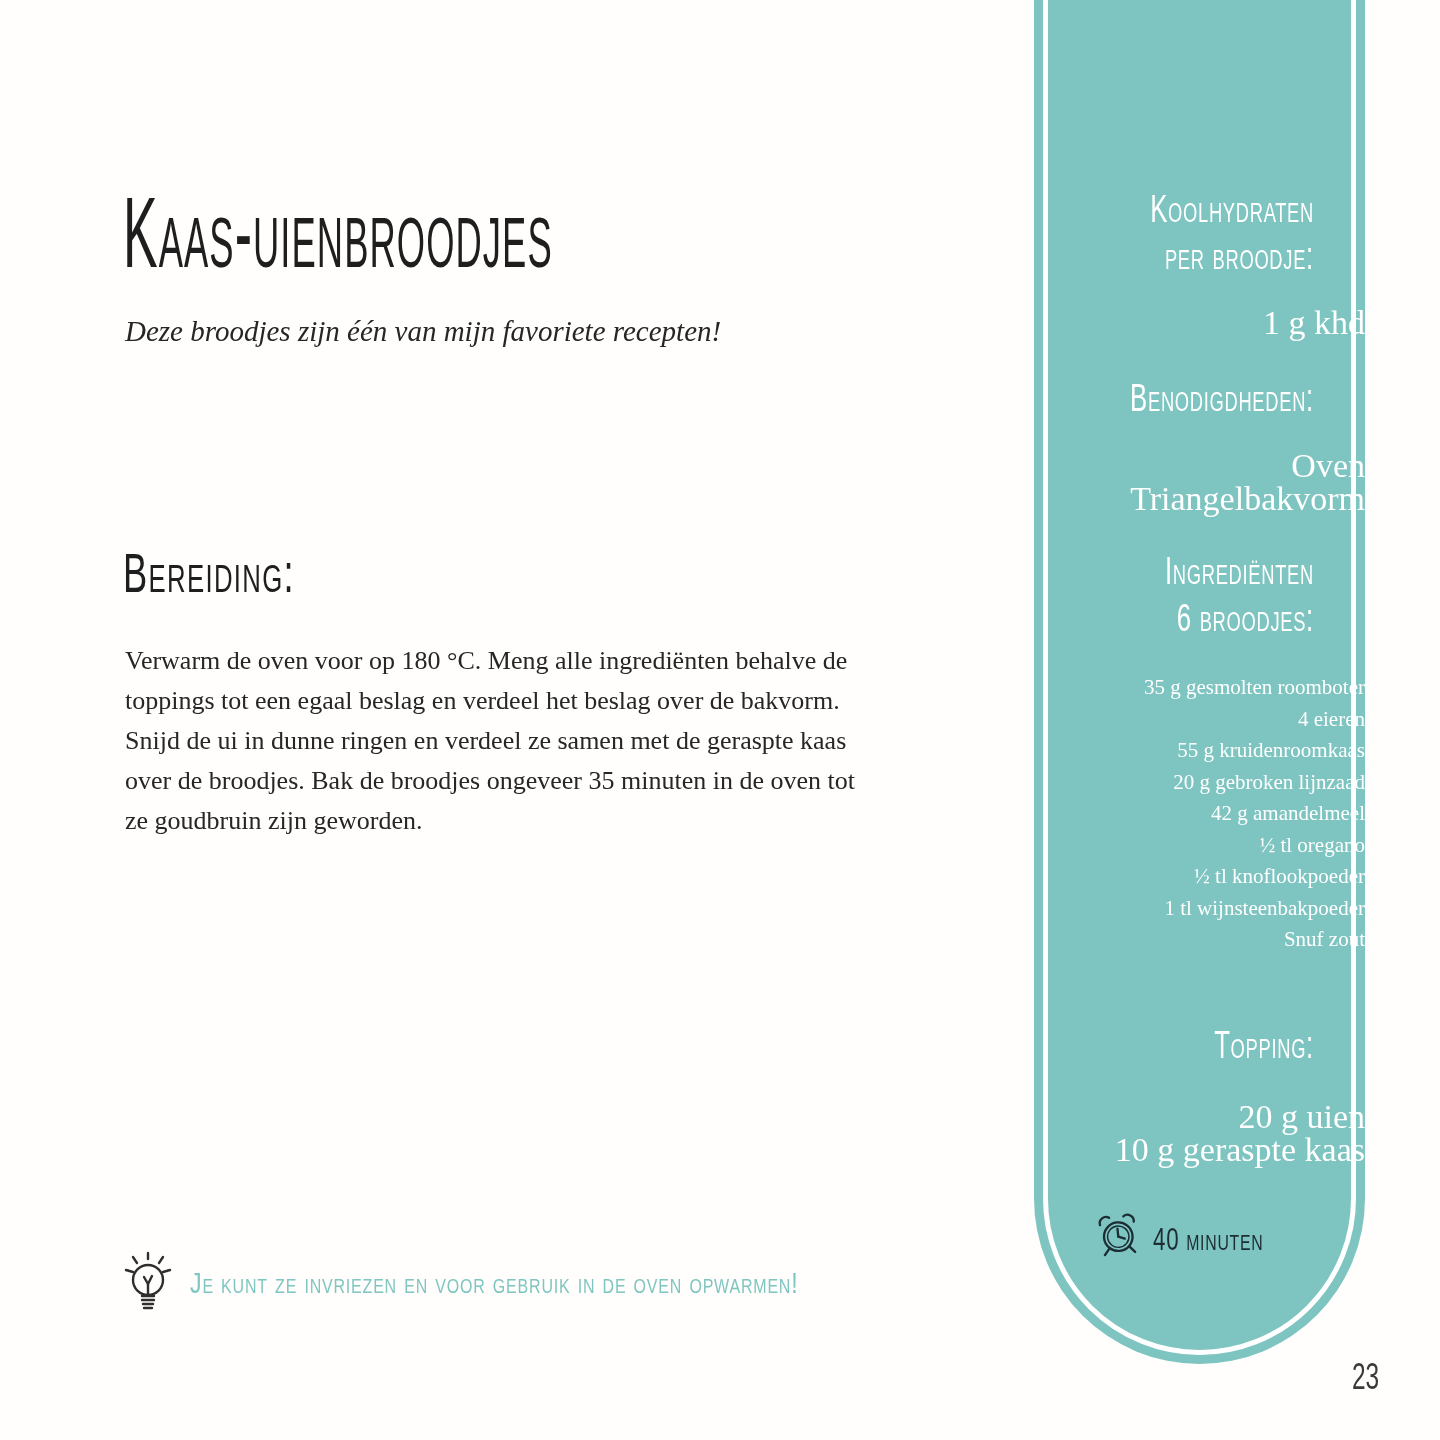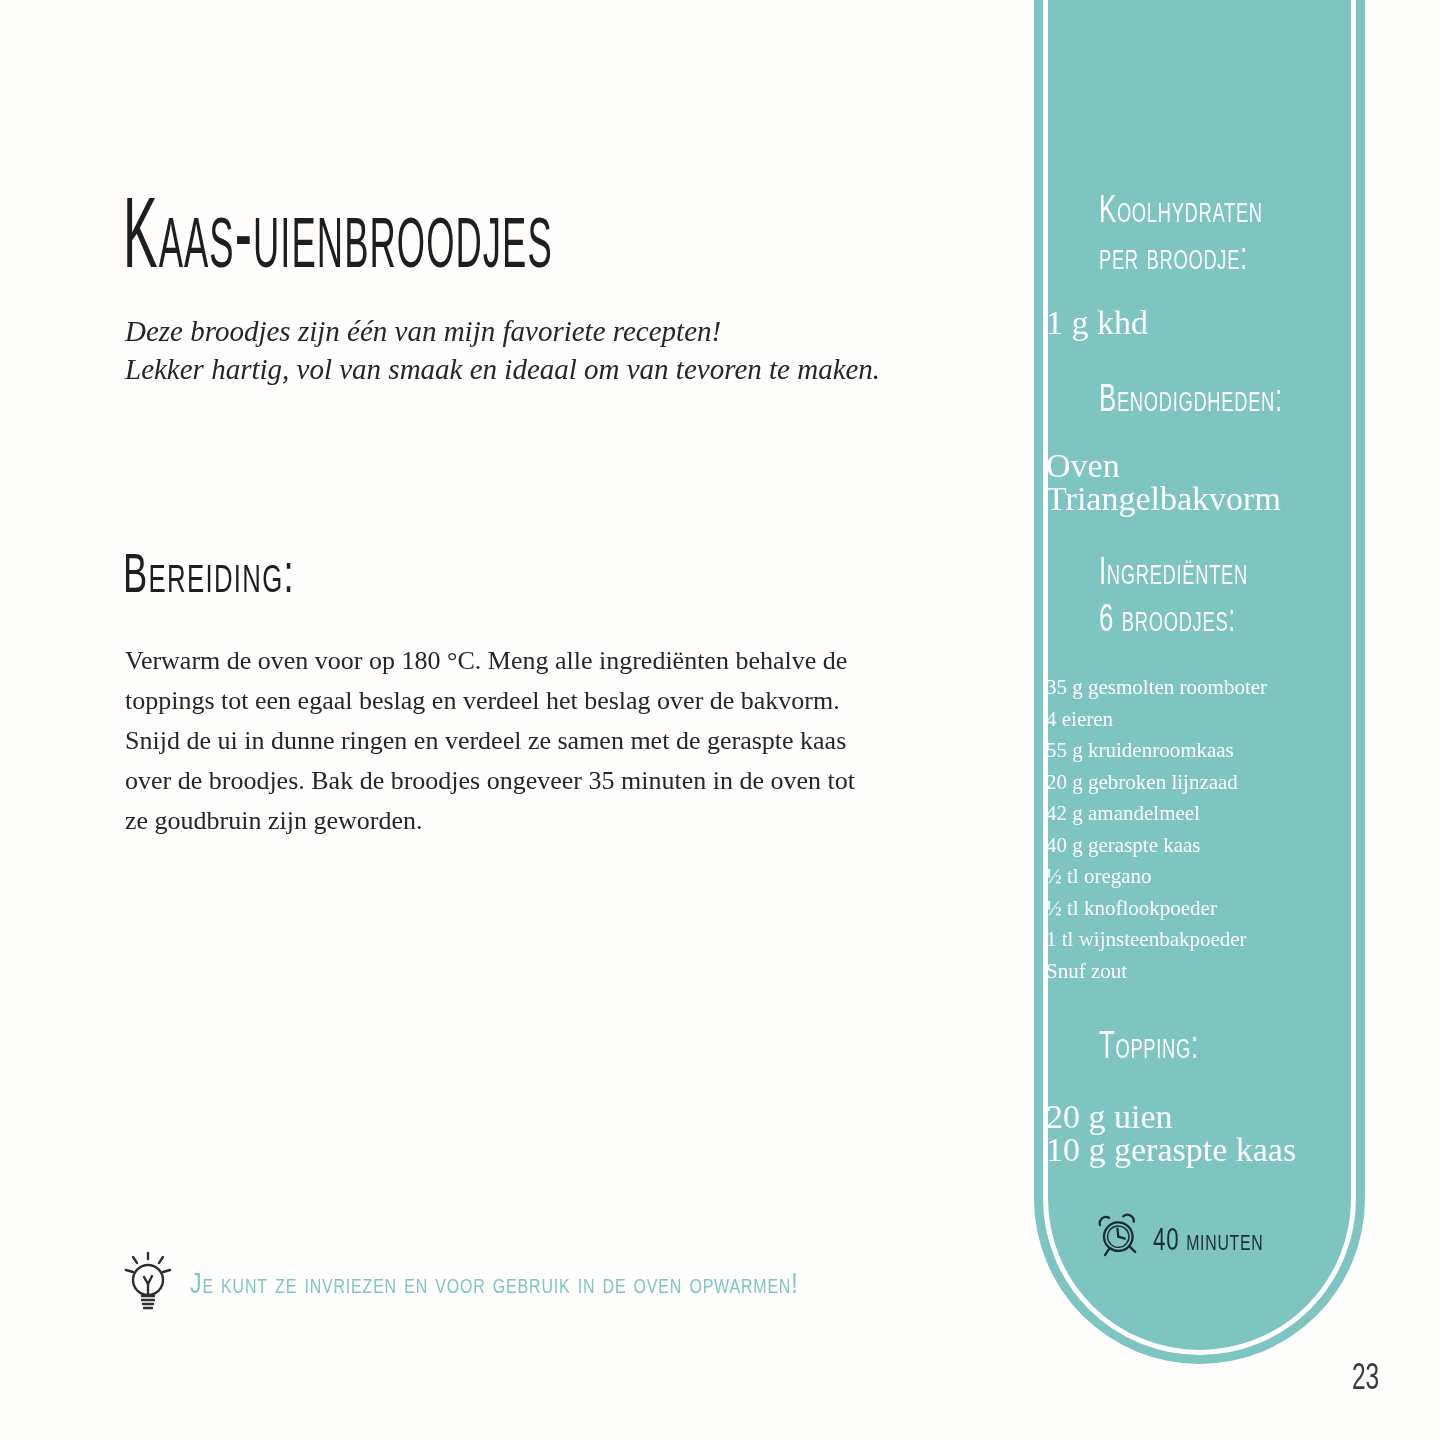--- a/index.html
+++ b/index.html
@@ -88,21 +88,21 @@
     background: #7ec4c0;
     border-radius: 0 0 166px 166px;
   }
   .sidebar-border {
     position: absolute;
     left: 9px; right: 9px; top: -10px; bottom: 9px;
     border: 5px solid #ffffff;
     border-radius: 0 0 158px 158px;
     pointer-events: none;
   }
-  .sb-block { position: absolute; left: 12px; width: 100%; text-align: left; color: #ffffff; }
+  .sb-block { position: absolute; left: 0; width: 100%; text-align: right; color: #ffffff; padding-left: 12px; }
   .sb-heading {
     font-size: 38px;
     line-height: 47px;
     letter-spacing: 1px;
     color: #ffffff;
     transform: scaleX(0.68);
     transform-origin: 50% 0;
   }
   .sb-serif { font-family: "Liberation Serif", serif; font-size: 34px; line-height: 33px; color: #ffffff; }
   .sb-list { font-family: "Liberation Serif", serif; font-size: 21px; line-height: 31.5px; color: #ffffff; }
@@ -137,21 +137,20 @@
 <body>
 
 <div class="page">
 
   <div class="main-col">
 
     <h1 class="hand recipe-title">Kaas-uienbroodjes</h1>
 
     <div class="intro">
       <div>Deze broodjes zijn één van mijn favoriete recepten!</div>
-      <div>Lekker hartig, vol van smaak en ideaal om van tevoren te maken.</div>
     </div>
 
     <h2 class="hand prep-heading">Bereiding:</h2>
 
     <p class="prep-text">Verwarm de oven voor op 180 °C. Meng alle ingrediënten behalve de toppings tot een egaal beslag en verdeel het beslag over de bakvorm. Snijd de ui in dunne ringen en verdeel ze samen met de geraspte kaas over de broodjes. Bak de broodjes ongeveer 35 minuten in de oven tot ze goudbruin zijn geworden.</p>
 
     <div class="tip-row">
       <svg class="tip-icon" viewBox="0 0 56 66" fill="none" xmlns="http://www.w3.org/2000/svg">
         <g stroke="#2e2e2e" stroke-width="2.4" stroke-linecap="round" fill="none">
 
@@ -199,21 +198,20 @@
       <div class="hand sb-heading">Ingrediënten</div>
       <div class="hand sb-heading">6 broodjes:</div>
     </div>
 
     <div class="sb-block sb-list" style="top:672px">
       <div>35 g gesmolten roomboter</div>
       <div>4 eieren</div>
       <div>55 g kruidenroomkaas</div>
       <div>20 g gebroken lijnzaad</div>
       <div>42 g amandelmeel</div>
-      <div>40 g geraspte kaas</div>
       <div>½ tl oregano</div>
       <div>½ tl knoflookpoeder</div>
       <div>1 tl wijnsteenbakpoeder</div>
       <div>Snuf zout</div>
     </div>
 
     <div class="sb-block" style="top:1022px">
       <div class="hand sb-heading">Topping:</div>
     </div>
 

